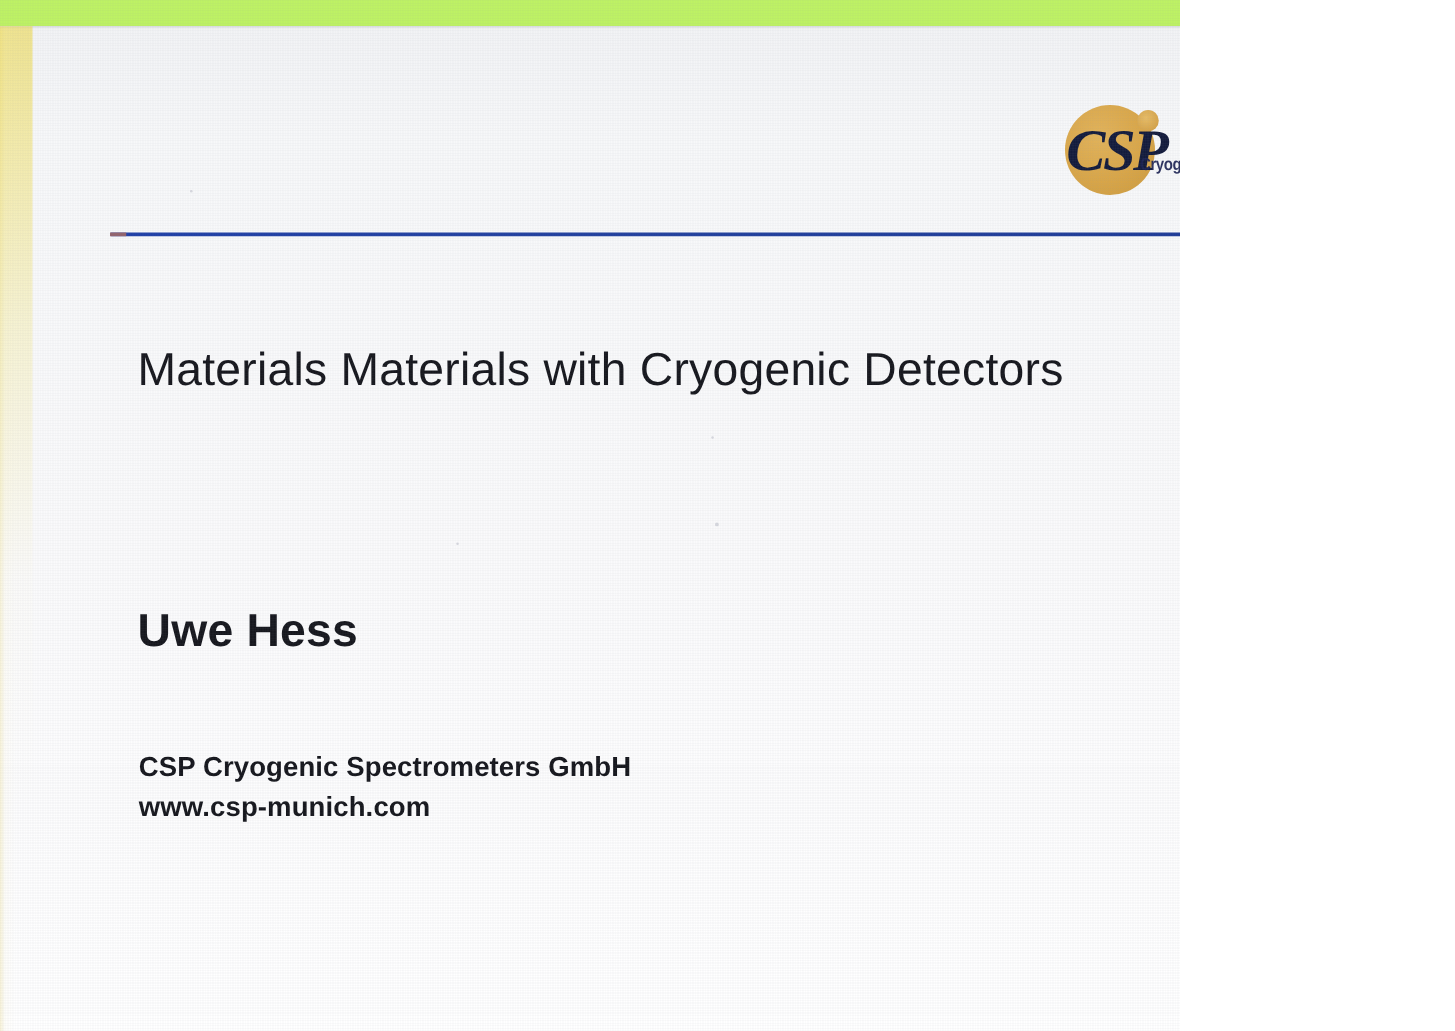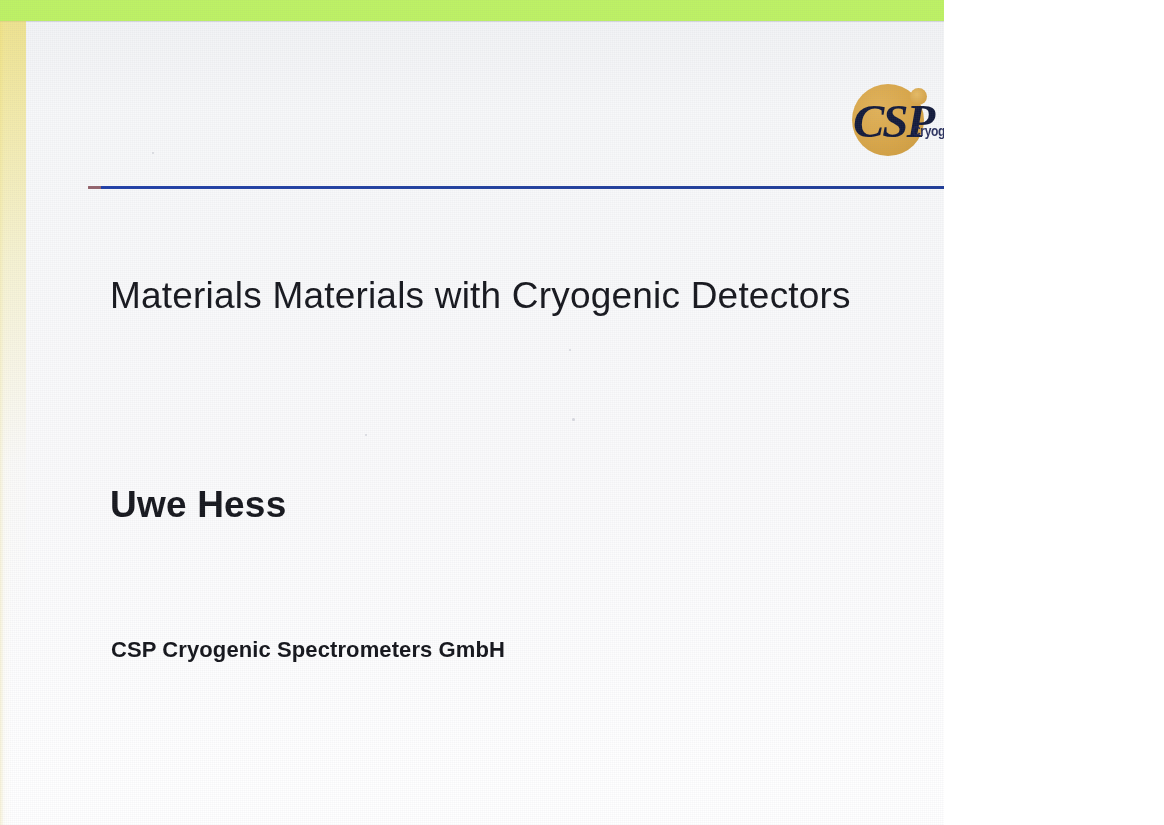--- a/index.html
+++ b/index.html
@@ -171,21 +171,21 @@
   .affiliation {
     position: absolute;
     left: 111px;
     top: 598px;
     font-size: 22px;
     line-height: 32px;
     font-weight: 600;
     color: #14151b;
     letter-spacing: 0.1px;
   }
-  .affiliation div { white-space: nowrap; margin-top: 36px; }
+  .affiliation div { white-space: nowrap; }
 
   
   .speck {
     position: absolute;
     background: #b9bcc6;
     border-radius: 50%;
     opacity: 0.55;
     pointer-events: none;
   }
 </style>
@@ -209,20 +209,21 @@
     <div class="divider-line"></div>
     <div class="divider-cap"></div>
   </div>
 
   <div class="slide-title">Materials Materials with Cryogenic Detectors</div>
 
   <div class="author-name">Uwe Hess</div>
 
   <div class="affiliation">
     <div>CSP Cryogenic Spectrometers GmbH</div>
+    <div>www.csp-munich.com</div>
   </div>
 
   <div class="speck" style="left:572px;top:418px;width:3px;height:3px;"></div>
   <div class="speck" style="left:1047px;top:379px;width:3px;height:3px;"></div>
   <div class="speck" style="left:365px;top:434px;width:2px;height:2px;"></div>
   <div class="speck" style="left:152px;top:152px;width:2px;height:2px;"></div>
   <div class="speck" style="left:569px;top:349px;width:2px;height:2px;"></div>
   <div class="speck" style="left:1122px;top:151px;width:2px;height:2px;"></div>
 
   <div class="grain"></div>

